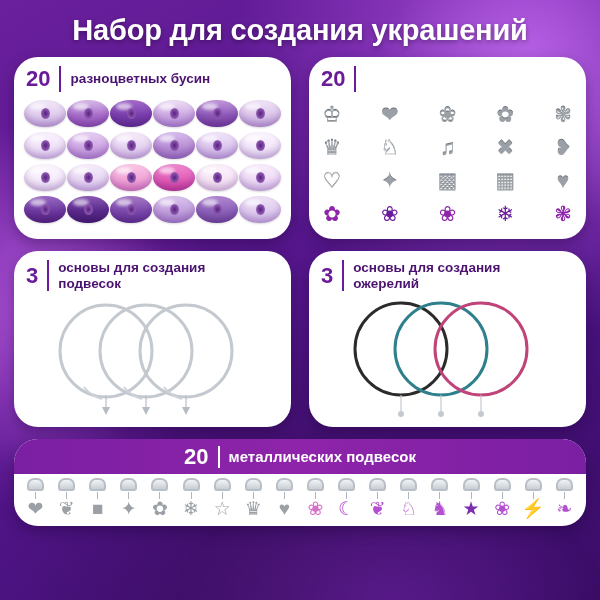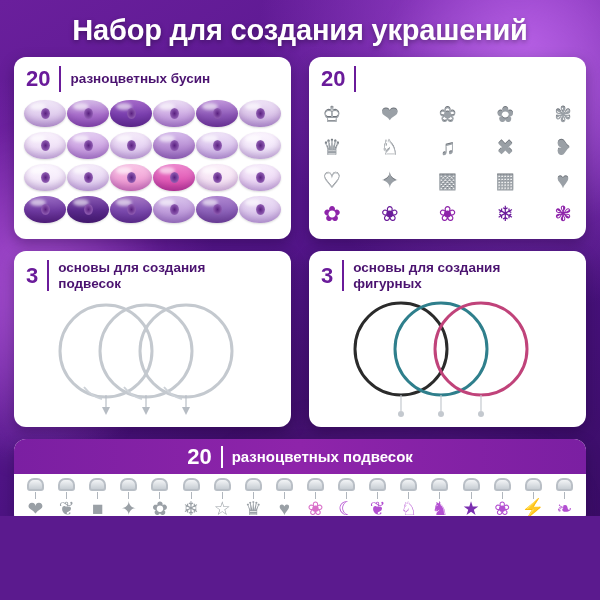--- a/index.html
+++ b/index.html
@@ -9,21 +9,21 @@
   body {
     width: 600px;
     height: 600px;
     overflow: hidden;
     font-family: "Liberation Sans", sans-serif;
     background: #5b1a8e;
   }
   .page {
     position: relative;
     width: 600px;
-    height: 516px;
+    height: 600px;
     background:
       radial-gradient(circle at 88% 8%, #a64ad8 0%, rgba(166,74,216,0) 38%),
       radial-gradient(circle at 4% 52%, #8b2fb8 0%, rgba(139,47,184,0) 30%),
       radial-gradient(circle at 50% 100%, #3d0f63 0%, rgba(61,15,99,0) 45%),
       linear-gradient(150deg, #6a1f9c 0%, #5a1890 35%, #4a1280 65%, #3a0d66 100%);
     overflow: hidden;
   }
   .glow-a {
     position: absolute;
     left: -90px;
@@ -70,21 +70,21 @@
     position: relative;
     padding: 10px 14px 0 14px;
     display: flex;
     flex-wrap: wrap;
     justify-content: space-between;
     gap: 12px 10px;
   }
 
   .card {
     background: #ffffff;
-    border-radius: 12px;
+    border-radius: 24px;
     box-shadow: 0 5px 14px rgba(25,0,50,0.35);
     position: relative;
     overflow: hidden;
   }
   .card.half {
     width: 277px;
   }
   .card.full {
     width: 100%;
     background: linear-gradient(180deg, #ffffff 0%, #ffffff 100%);
@@ -354,21 +354,21 @@
         </svg>
       </div>
     </div>
 
     <div class="card half">
       <div class="card-head">
         <div class="qty">3</div>
         <div class="divider-v"></div>
         <div class="head-label">
           <div>основы для создания</div>
-          <div>фигурных</div>
+          <div>ожерелий</div>
         </div>
       </div>
       <div class="necklaces-area">
         <svg width="277" height="132" viewBox="0 0 277 132">
           <g fill="none" stroke-width="3">
             <circle cx="92" cy="54" r="46" stroke="#2b2b2b"></circle>
             <circle cx="132" cy="54" r="46" stroke="#2f7f8c"></circle>
             <circle cx="172" cy="54" r="46" stroke="#c0437a"></circle>
           </g>
           <g stroke="#c4c9cf" stroke-width="1.2" fill="none">
@@ -382,21 +382,21 @@
             <circle cx="172" cy="119" r="3"></circle>
           </g>
         </svg>
       </div>
     </div>
 
     <div class="card full">
       <div class="banner">
         <div class="qty">20</div>
         <div class="divider-v"></div>
-        <div class="head-label">разноцветных подвесок</div>
+        <div class="head-label">металлических подвесок</div>
       </div>
       <div class="pendant-row">
         <div class="pendant">
           <div class="bail"></div>
           <div class="chain"></div>
           <div class="pend-glyph">❤</div>
         </div>
         <div class="pendant">
           <div class="bail"></div>
           <div class="chain"></div>

